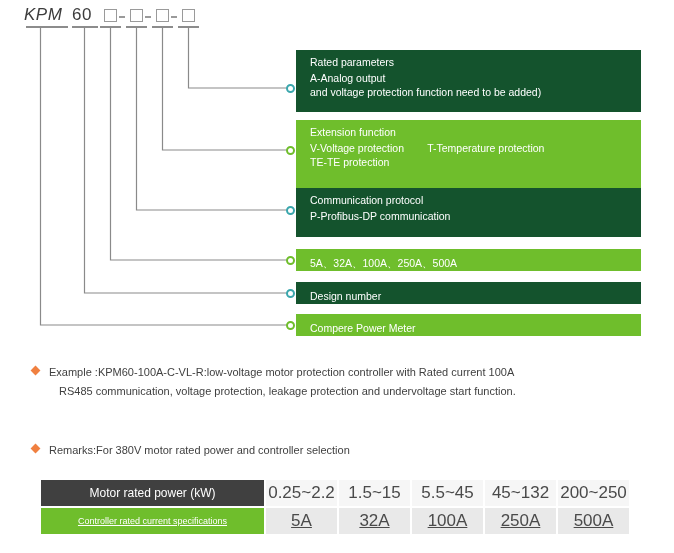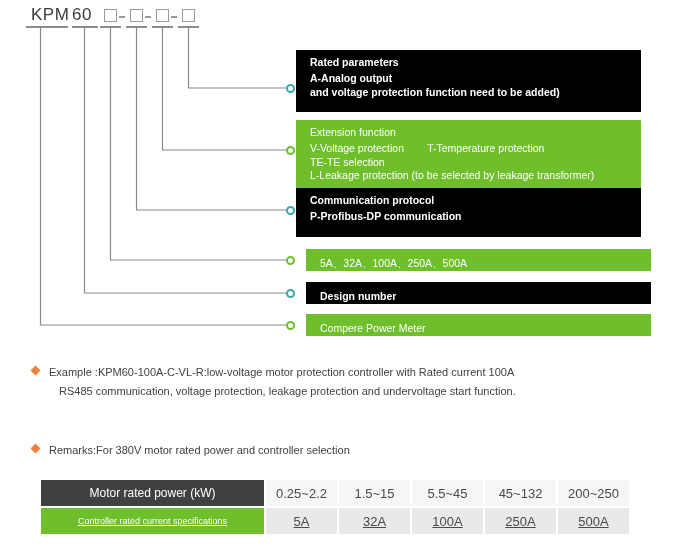--- a/index.html
+++ b/index.html
@@ -23,21 +23,21 @@
     width: 674px; height: 32px;
   }
   .code-text {
     position: absolute;
     font-family: "Liberation Sans", sans-serif;
     font-size: 17px;
     letter-spacing: 0.5px;
     color: #3c3c3c;
     top: 5px;
   }
-  #code-kpm { left: 31px; }
+  #code-kpm { left: 24px; font-style: italic; }
   #code-60  { left: 72px; }
 
   .code-square {
     position: absolute;
     top: 9px;
     width: 13px; height: 13px;
     border: 1.5px solid #9a9a9a;
     background: #ffffff;
     box-sizing: border-box;
   }
@@ -66,27 +66,27 @@
   .callout {
     position: absolute;
     left: 296px;
     width: 345px;
     box-sizing: border-box;
     padding: 6px 0 6px 14px;
     color: #ffffff;
     font-size: 10.5px;
     line-height: 13.4px;
   }
-  .callout.teal  { background: #000000; font-weight: bold; }
+  .callout.teal  { background: #14532d; }
   .callout.green { background: #6FBE2C; }
   .callout .title { display: block; margin-bottom: 3px; }
   .callout .line  { display: block; white-space: pre; }
   .callout.single {
     padding-top: 8px; padding-bottom: 0;
-    display: flex; align-items: center; margin-left: 10px;
+    display: flex; align-items: center;
   }
 
   .marker {
     position: absolute;
     width: 9px; height: 9px;
     border-radius: 50%;
     background: #ffffff;
     box-sizing: border-box;
   }
   .marker.teal  { border: 2px solid #3BA7AD; }
@@ -118,21 +118,21 @@
     position: absolute;
     left: 41px; top: 480px;
     border-collapse: separate;
     border-spacing: 0;
   }
   #spec-table td {
     padding: 0;
     height: 26px;
     text-align: center;
     vertical-align: middle;
-    font-size: 13px;
+    font-size: 17px;
     color: #4a4a4a;
     background: #F6F6F6;
     border-right: 2px solid #ffffff;
     border-bottom: 2px solid #ffffff;
   }
   #spec-table tr:last-child td { border-bottom: none; }
   #spec-table td:last-child { border-right: none; }
   #spec-table tr:last-child td { background: #E9E9E9; text-decoration: underline; }
   #spec-table td.rowhead {
     background: #404040;
@@ -190,22 +190,21 @@
 <div class="callout teal" style="top:50px; height:62px;">
   <span class="title">Rated parameters</span>
   <span class="line">A-Analog output</span>
   <span class="line">and voltage protection function need to be added)</span>
 </div>
 <div class="marker teal" style="left:286px; top:83.5px;"></div>
 
 <div class="callout green" style="top:120px; height:80px;">
   <span class="title">Extension function</span>
   <span class="line">V-Voltage protection        T-Temperature protection</span>
-  <span class="line">TE-TE selection</span>
-  <span class="line">L-Leakage protection (to be selected by leakage transformer)</span>
+  <span class="line">TE-TE protection</span>
 </div>
 <div class="marker green" style="left:286px; top:145.5px;"></div>
 
 <div class="callout teal" style="top:188px; height:49px;">
   <span class="title">Communication protocol</span>
   <span class="line">P-Profibus-DP communication</span>
 </div>
 <div class="marker teal" style="left:286px; top:205.5px;"></div>
 
 <div class="callout green single" style="top:249px; height:22px;">

